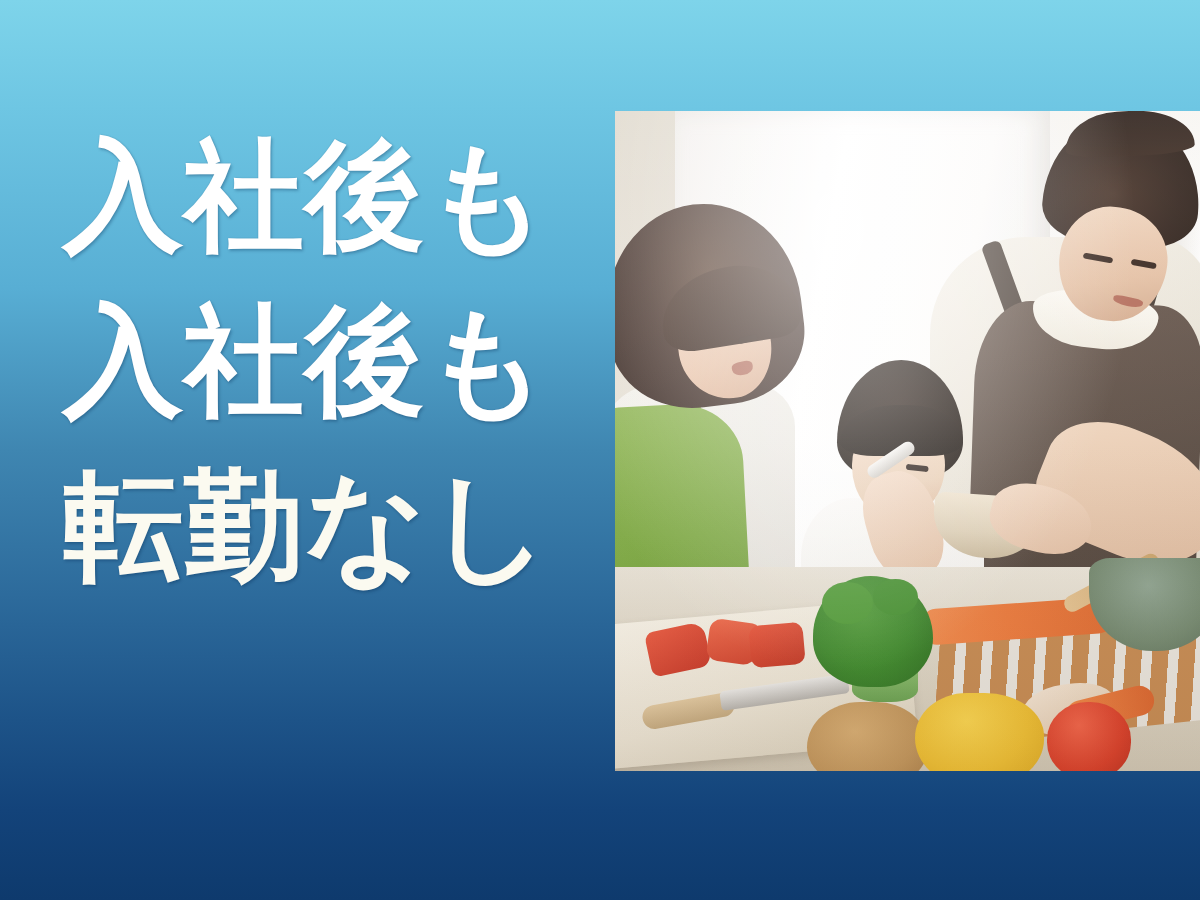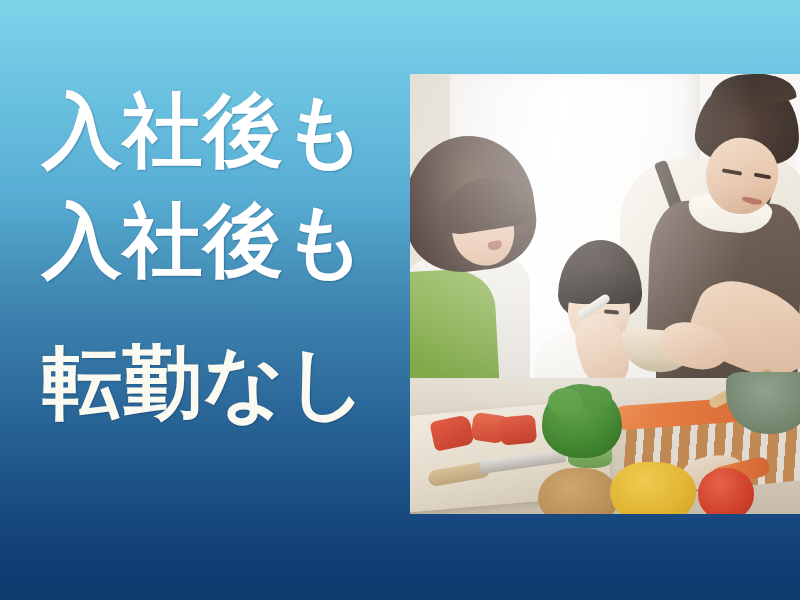--- a/index.html
+++ b/index.html
@@ -45,21 +45,20 @@
     letter-spacing: 0.5px;
     white-space: nowrap;
     text-shadow:
       1px 1px 2px rgba(0, 40, 80, 0.28),
       0 0 1px rgba(0, 40, 80, 0.22);
     font-family: "DejaVu Sans", "Liberation Sans", sans-serif;
   }
 
   .headline-line.cream {
     color: #fbfaf0;
-    margin-top: 32px;
   }
 
   
   .photo {
     position: absolute;
     left: 410px;
     top: 74px;
     width: 390px;
     height: 440px;
     overflow: hidden;

